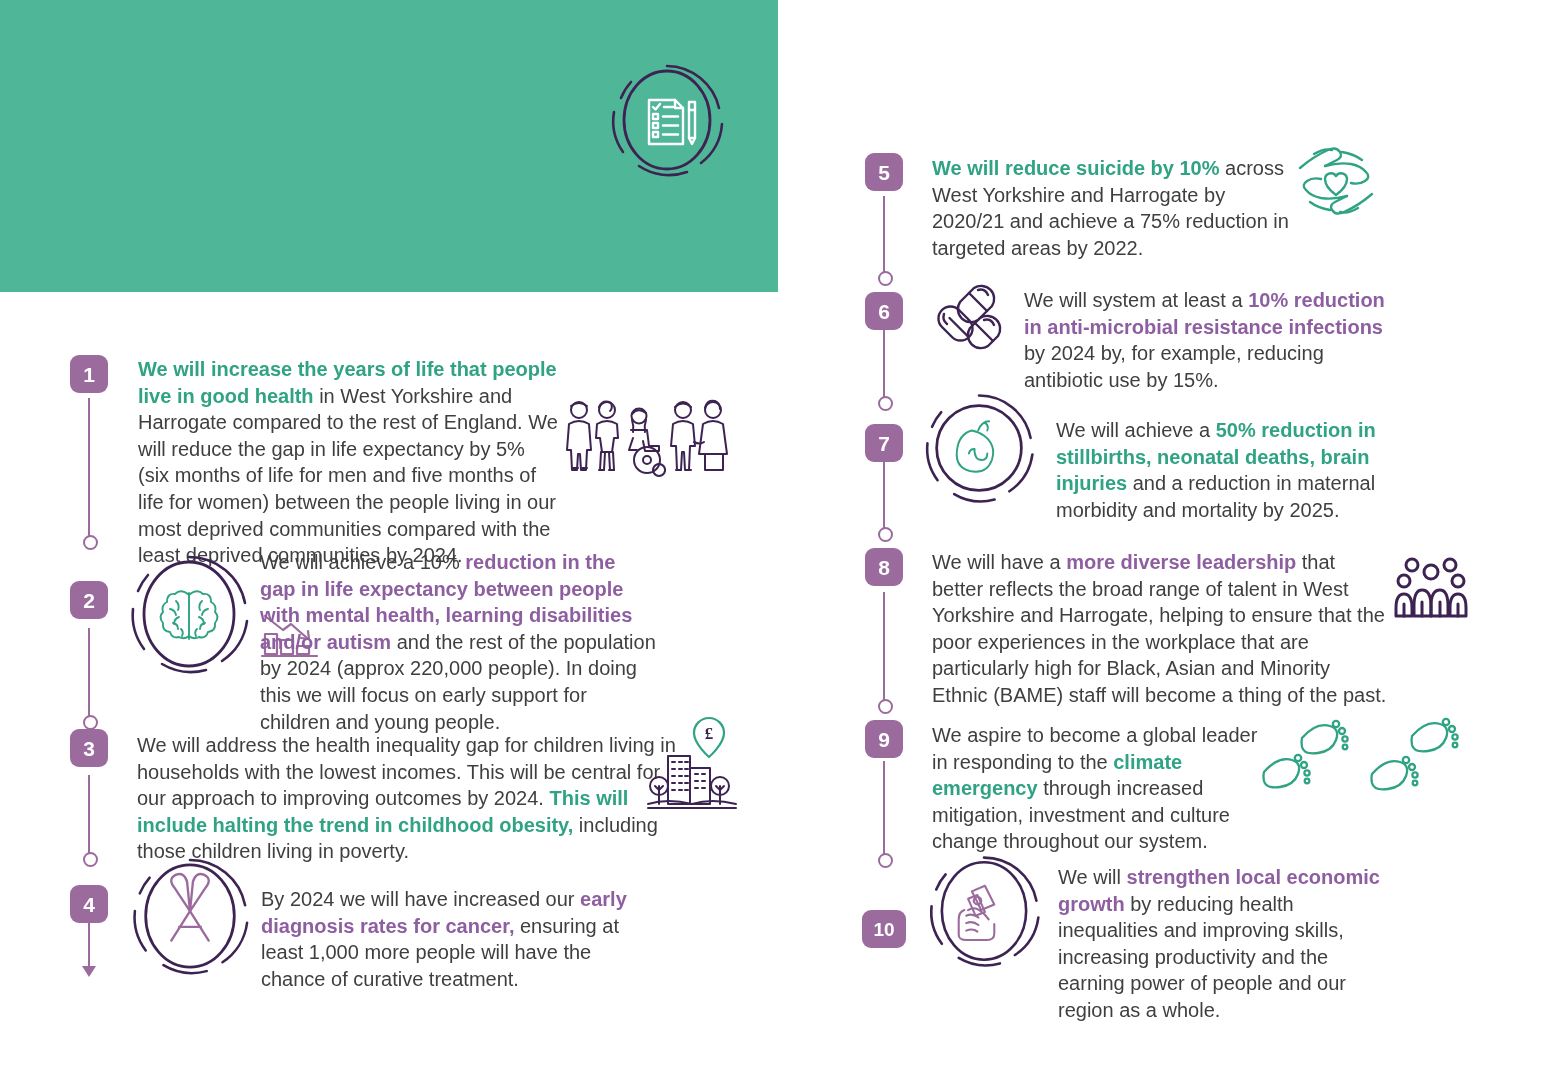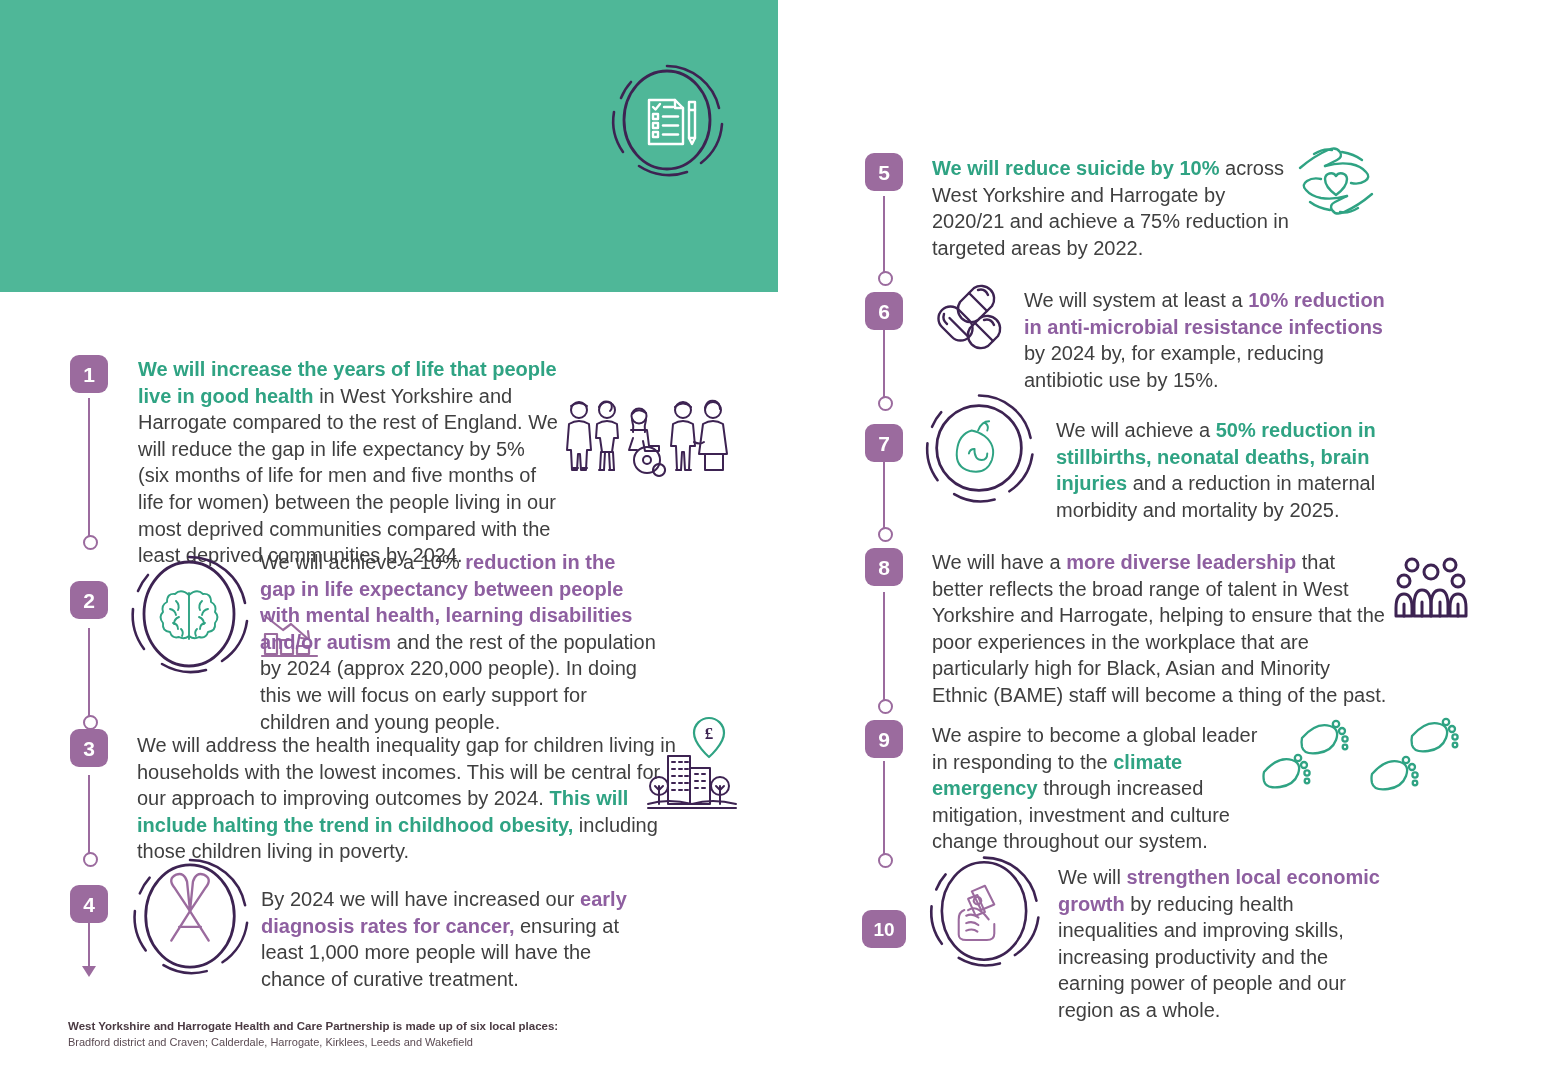--- a/index.html
+++ b/index.html
@@ -446,18 +446,14 @@
           </g>
         </svg>
       </div>
       <div class="body-text" style="left:268px;top:864px;width:340px;">
         <span>We will </span><span class="hl-purple">strengthen local economic growth</span><span> by reducing health inequalities and improving skills, increasing productivity and the earning power of people and our region as a whole.</span>
       </div>
     </div>
 
   </div>
 
-  <div class="footer">
-    <span class="f1">West Yorkshire and Harrogate Health and Care Partnership is made up of six local places:</span>
-    <span class="f2">Bradford district and Craven; Calderdale, Harrogate, Kirklees, Leeds and Wakefield</span>
-  </div>
 
 </div>
 
 </body></html>

